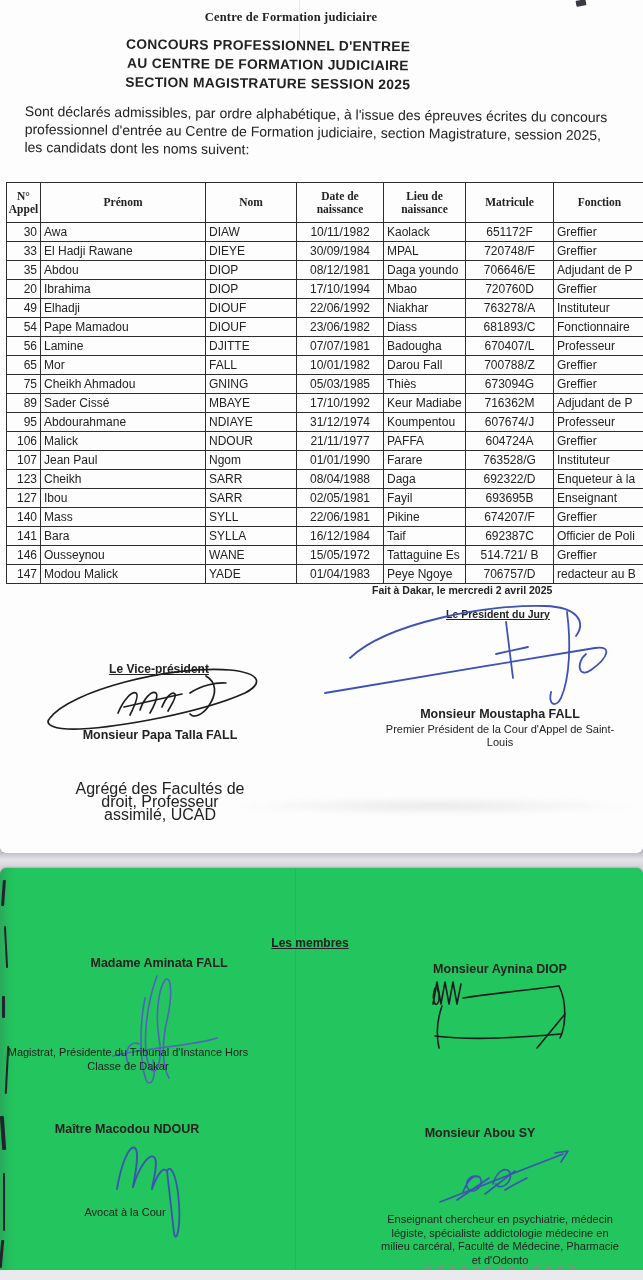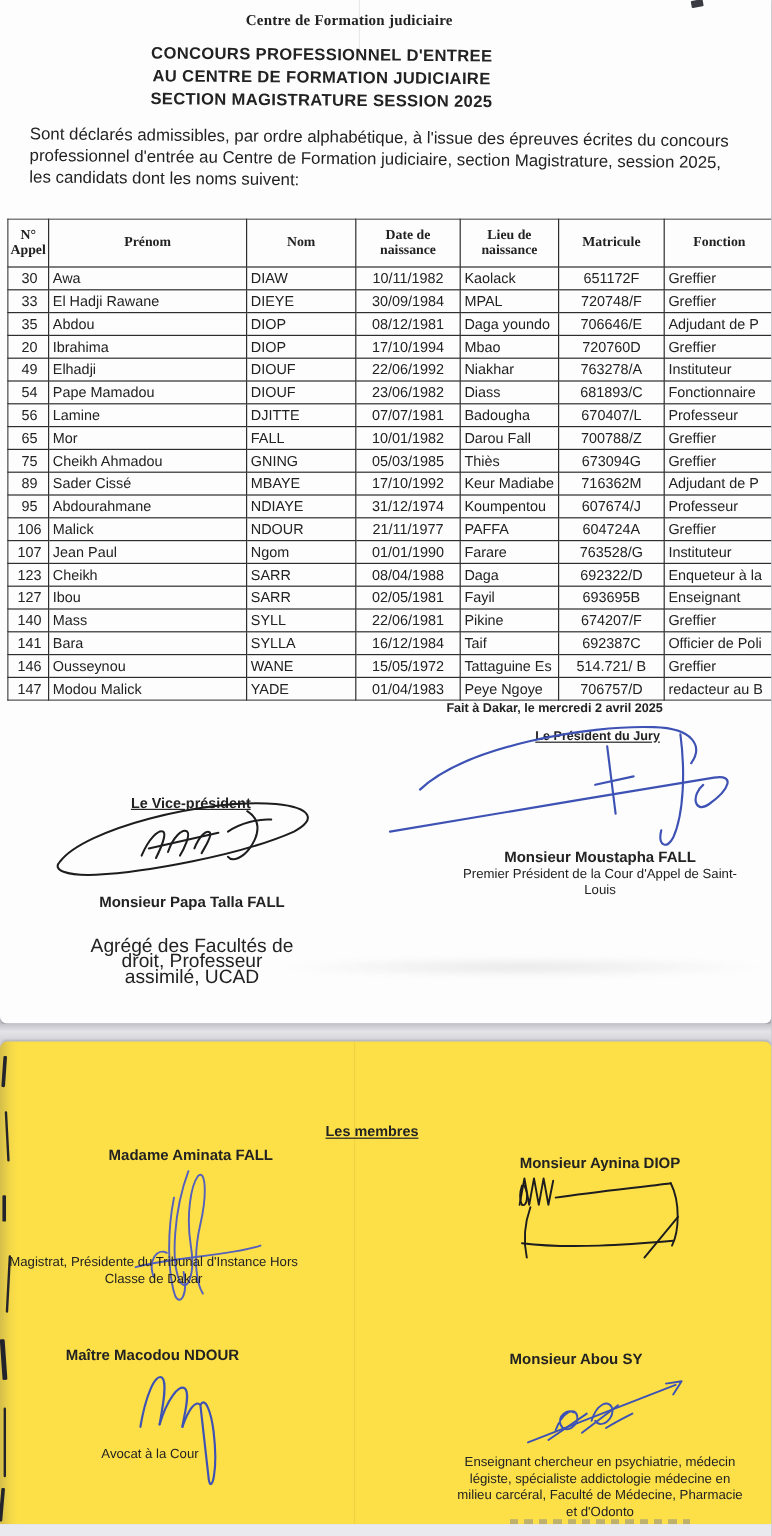--- a/index.html
+++ b/index.html
@@ -2,21 +2,21 @@
 <html><head>
 <meta charset="utf-8">
 <style>
   html,body{margin:0;padding:0;background:#b9b9c0;}
   #canvas{
     position:relative;width:643px;height:1280px;overflow:hidden;
     background:#d7d7dc;font-family:"Liberation Sans",sans-serif;color:#222;
   }
   .page{position:absolute;left:0;width:643px;background:#fdfdfd;overflow:hidden;}
   #page1{top:0;height:853px;border-radius:0 0 6px 6px;box-shadow:0 2px 3px rgba(40,40,60,.35);}
-  #page2{top:868px;height:402px;border-radius:6px 6px 0 0;background:#fde047;box-shadow:0 -1px 2px rgba(40,40,60,.2);}
+  #page2{top:868px;height:402px;border-radius:6px 6px 0 0;background:#22c55e;box-shadow:0 -1px 2px rgba(40,40,60,.2);}
   .sep-band{position:absolute;left:0;top:853px;width:643px;height:15px;
     background:linear-gradient(#c2c2c9,#e3e3e8 45%,#d2d2d8);}
   .bottom-band{position:absolute;left:0;top:1270px;width:643px;height:10px;background:#e9e9ee;}
 
   .abs{position:absolute;}
   .ctr{text-align:center;}
   .b{font-weight:bold;}
   .u{text-decoration:underline;}
   .serif{font-family:"Liberation Serif",serif;margin-left:13px;}
 
@@ -24,29 +24,29 @@
   .org-title{left:0;top:10px;width:556px;font-size:12.5px;letter-spacing:.2px;}
   .main-title{left:0;top:36px;width:536px;font-size:13.8px;line-height:19px;letter-spacing:.3px;transform:rotate(.5deg);}
   .intro{left:25px;top:102px;width:592px;font-size:14px;line-height:18px;transform:rotate(.6deg);transform-origin:0 0;}
 
   .tbl-wrap{left:6px;top:182px;width:637px;overflow:hidden;}
   table{border-collapse:collapse;table-layout:fixed;width:639px;}
   th,td{border:1px solid #2e2e2e;overflow:hidden;white-space:nowrap;}
   th{height:37px;font-family:"Liberation Serif",serif;font-weight:bold;font-size:11.5px;
      line-height:13px;white-space:pre-line;text-align:center;vertical-align:middle;}
   td{height:18px;font-size:12px;padding:0 3px;vertical-align:middle;}
-  td.c0{text-align:center;padding-left:5px;}
+  td.c0{text-align:right;padding-left:5px;}
   td.c3,td.c5{text-align:center;}
 
   .dateline{left:372px;top:584px;width:240px;font-size:10.5px;font-weight:bold;}
   .pres-title{left:398px;top:608px;width:200px;font-size:10.5px;}
   .pres-name{left:390px;top:707px;width:220px;font-size:12.5px;}
   .pres-role{left:385px;top:723px;width:230px;font-size:11px;line-height:13px;}
   .vp-title{left:59px;top:662px;width:200px;font-size:12px;}
-  .vp-name{left:60px;top:728px;width:200px;font-size:12.5px;margin-top:17px;}
+  .vp-name{left:60px;top:728px;width:200px;font-size:12.5px;}
   .vp-role{left:74px;top:745px;width:172px;font-size:16px;line-height:13px;margin-top:37px;}
 
   .sig{position:absolute;}
   .sig path{fill:none;stroke-linecap:round;stroke-linejoin:round;}
 
   .smudge{left:230px;top:797px;width:410px;height:18px;
     background:radial-gradient(ellipse at center,rgba(60,60,70,.10),rgba(60,60,70,0) 70%);filter:blur(2px);}
   .fold1{left:299px;top:0;width:1px;height:50px;background:rgba(0,0,0,.08);}
   .top-mark{left:576px;top:0;width:10px;height:6px;background:#3a3a42;border-radius:1px;transform:rotate(-10deg);}
 

